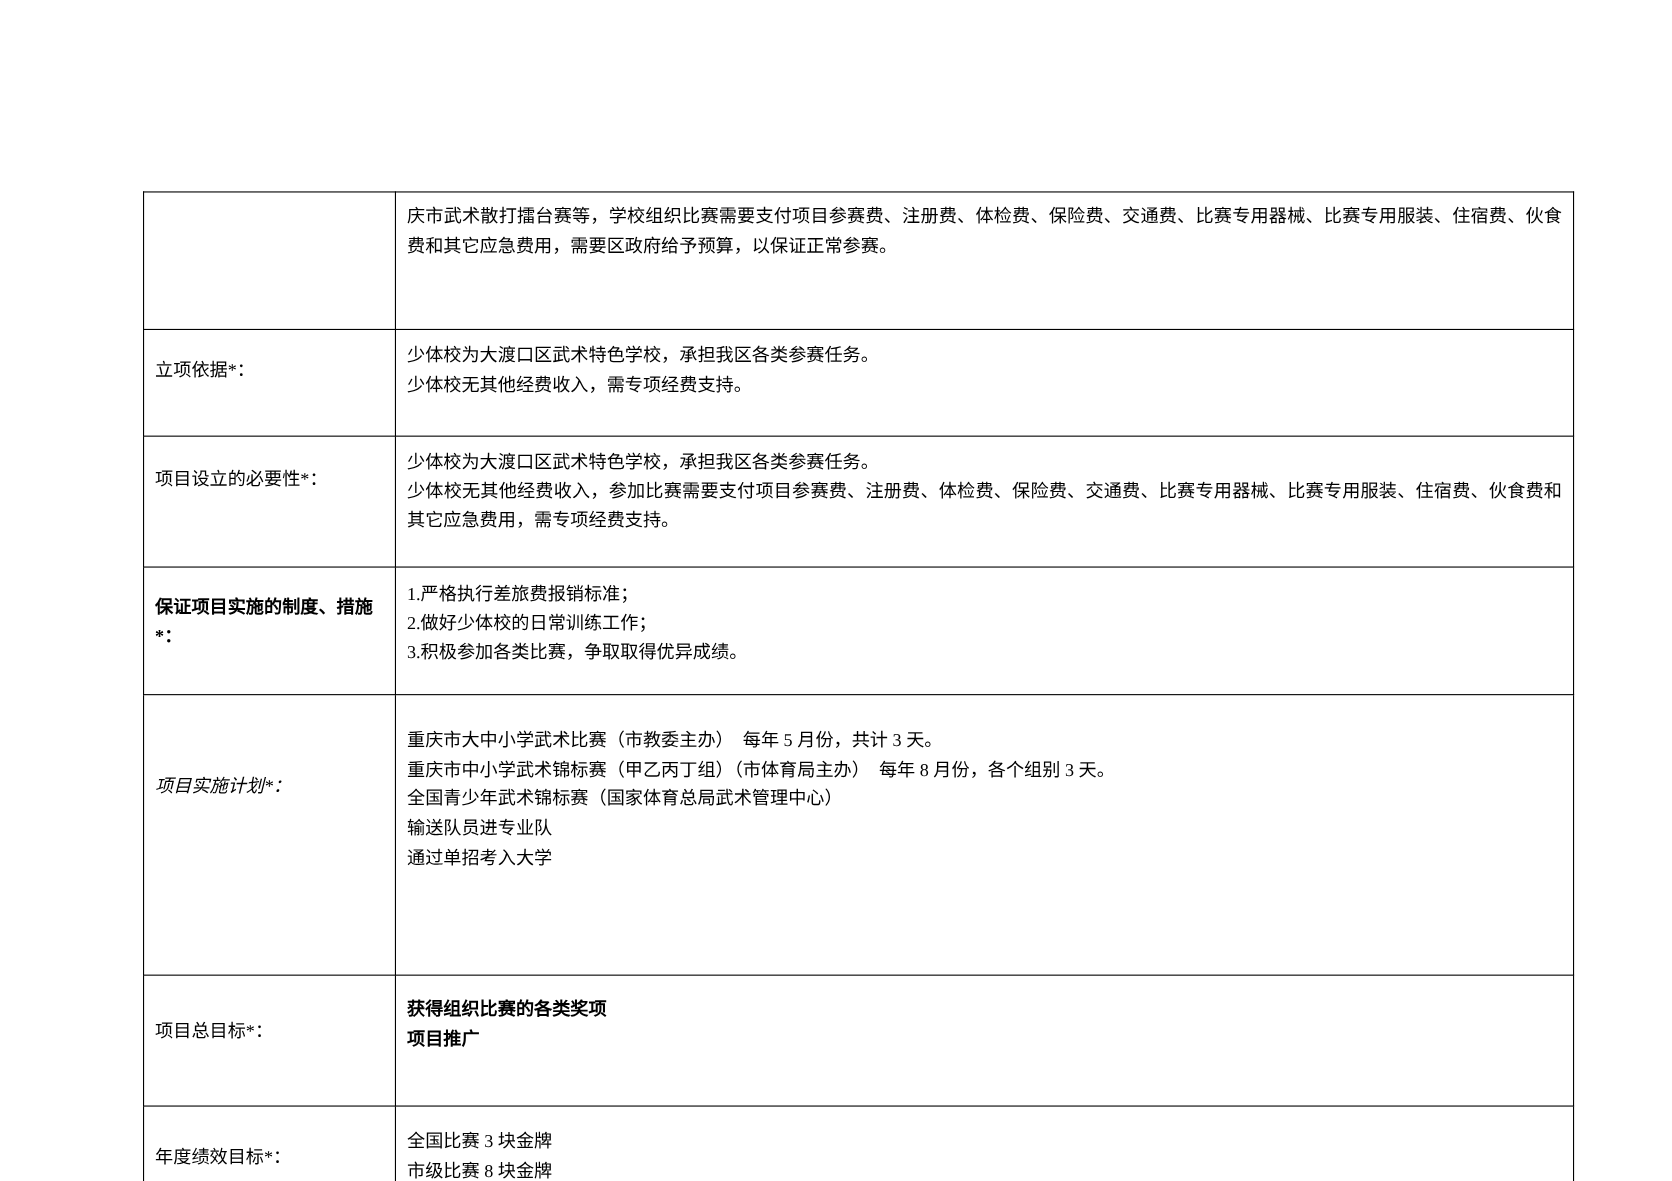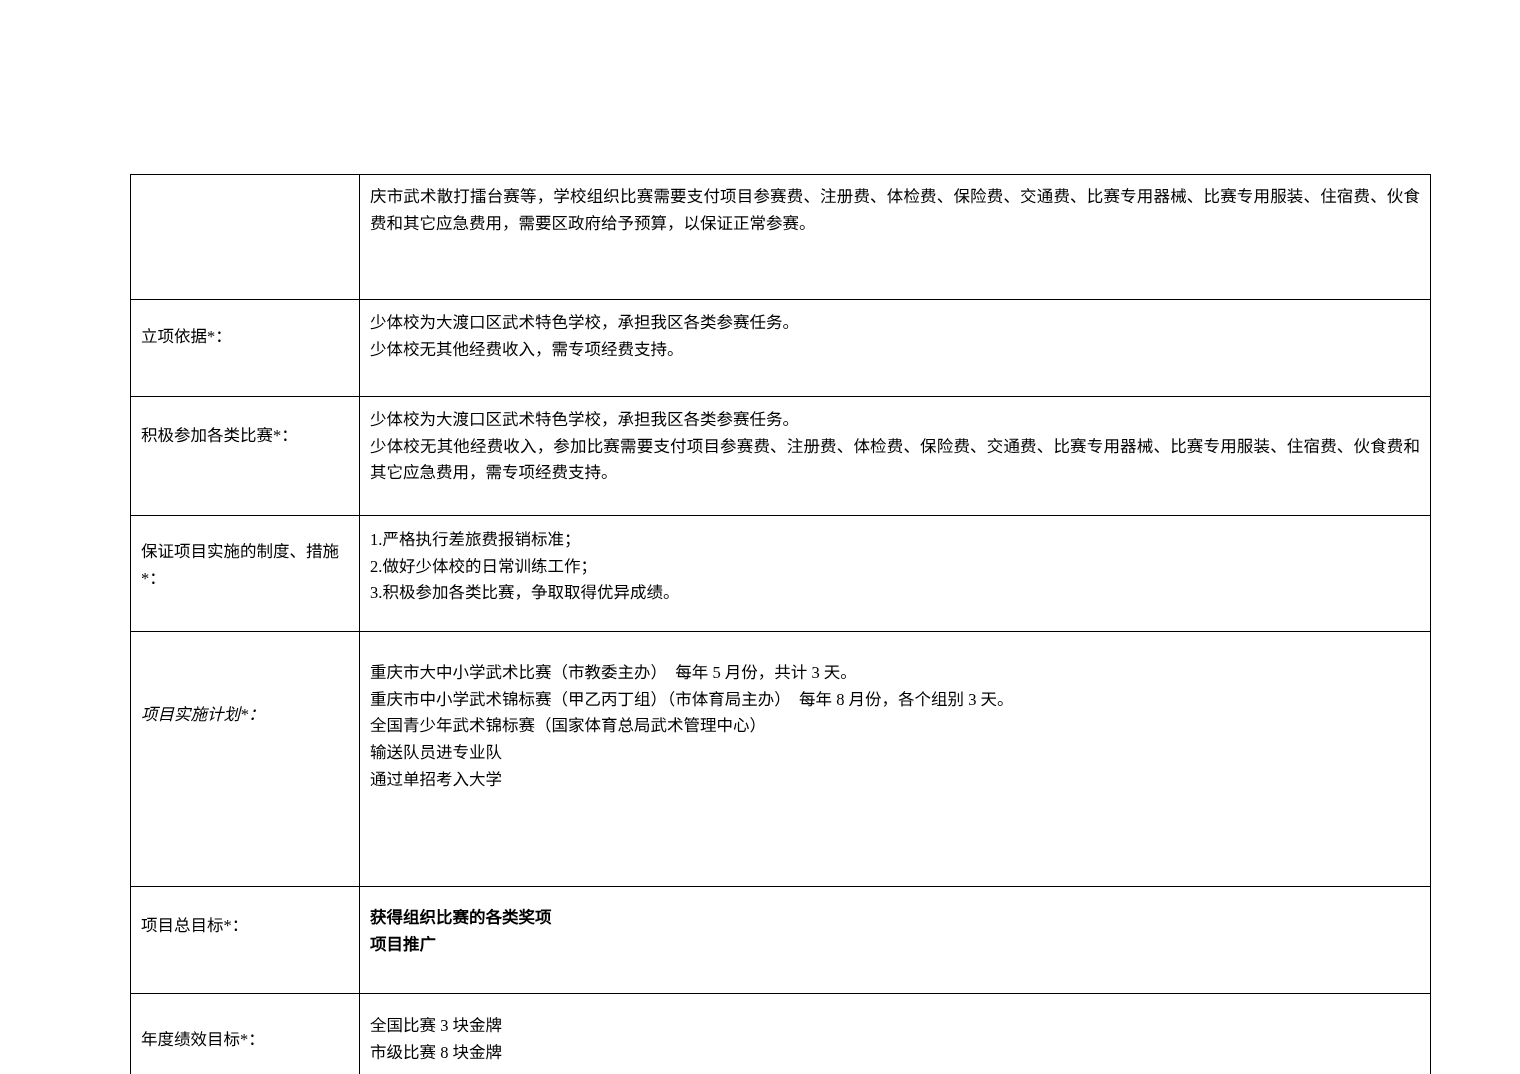--- a/index.html
+++ b/index.html
@@ -59,27 +59,27 @@
   
   .row-intro td { height: 104px; }
   .row-intro .value-cell { padding-top: 9px; }
   .row-basis td { height: 62px; }
   .row-basis .label-cell { padding-top: 24px; }
   .row-basis .value-cell { padding-top: 10px; }
   .row-necessity td { height: 82px; }
   .row-necessity .label-cell { padding-top: 26px; }
   .row-necessity .value-cell { padding-top: 10px; }
   .row-measures td { height: 82px; }
-  .row-measures .label-cell { padding-top: 23px; }
+  .row-measures .label-cell { padding-top: 23px; font-weight: bold; }
   .row-measures .value-cell { padding-top: 11px; }
   .row-plan td { height: 174px; }
   .row-plan .label-cell { padding-top: 70px; font-style: italic; }
   .row-plan .value-cell { padding-top: 28px; }
   .row-goal td { height: 70px; }
-  .row-goal .label-cell { padding-top: 26px; }
+  .row-goal .label-cell { padding-top: 38px; }
   .row-goal .value-cell { padding-top: 18px; font-weight: bold; }
   .row-annual td { height: 72px; }
   .row-annual .label-cell { padding-top: 33px; }
   .row-annual .value-cell { padding-top: 19px; }
   .row-other td { height: 44px; }
   .row-other .label-cell { padding-top: 13px; }
   .row-other .value-cell { padding-top: 13px; }
 </style>
 </head>
 <body>
@@ -102,21 +102,21 @@
           <span class="label-inner">立项依据*：</span>
         </td>
         <td class="value-cell">
           <span class="line">少体校为大渡口区武术特色学校，承担我区各类参赛任务。</span>
           <span class="line">少体校无其他经费收入，需专项经费支持。</span>
         </td>
       </tr>
 
       <tr class="row-necessity">
         <td class="label-cell">
-          <span class="label-inner">积极参加各类比赛*：</span>
+          <span class="label-inner">项目设立的必要性*：</span>
         </td>
         <td class="value-cell just">
           <span class="line">少体校为大渡口区武术特色学校，承担我区各类参赛任务。</span>
           <span class="line">少体校无其他经费收入，参加比赛需要支付项目参赛费、注册费、体检费、保险费、交通费、比赛专用器械、比赛专用服装、住宿费、伙食费和其它应急费用，需专项经费支持。</span>
         </td>
       </tr>
 
       <tr class="row-measures">
         <td class="label-cell">
           <span class="label-inner">保证项目实施的制度、措施*：</span>

